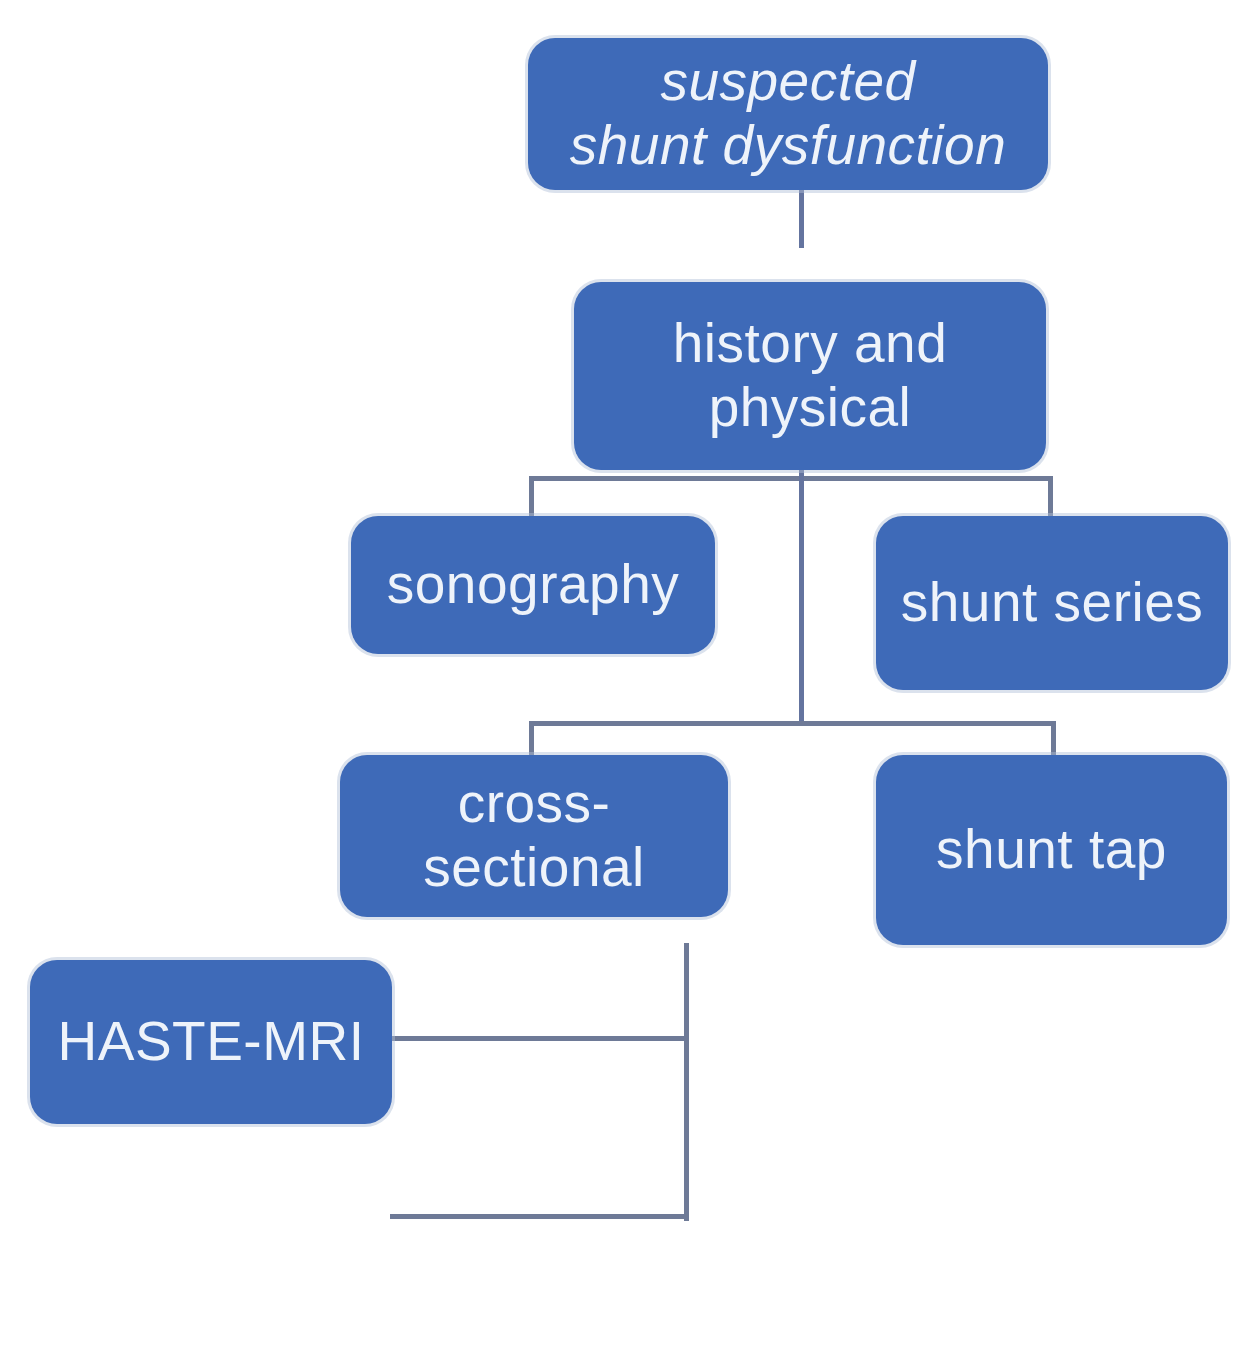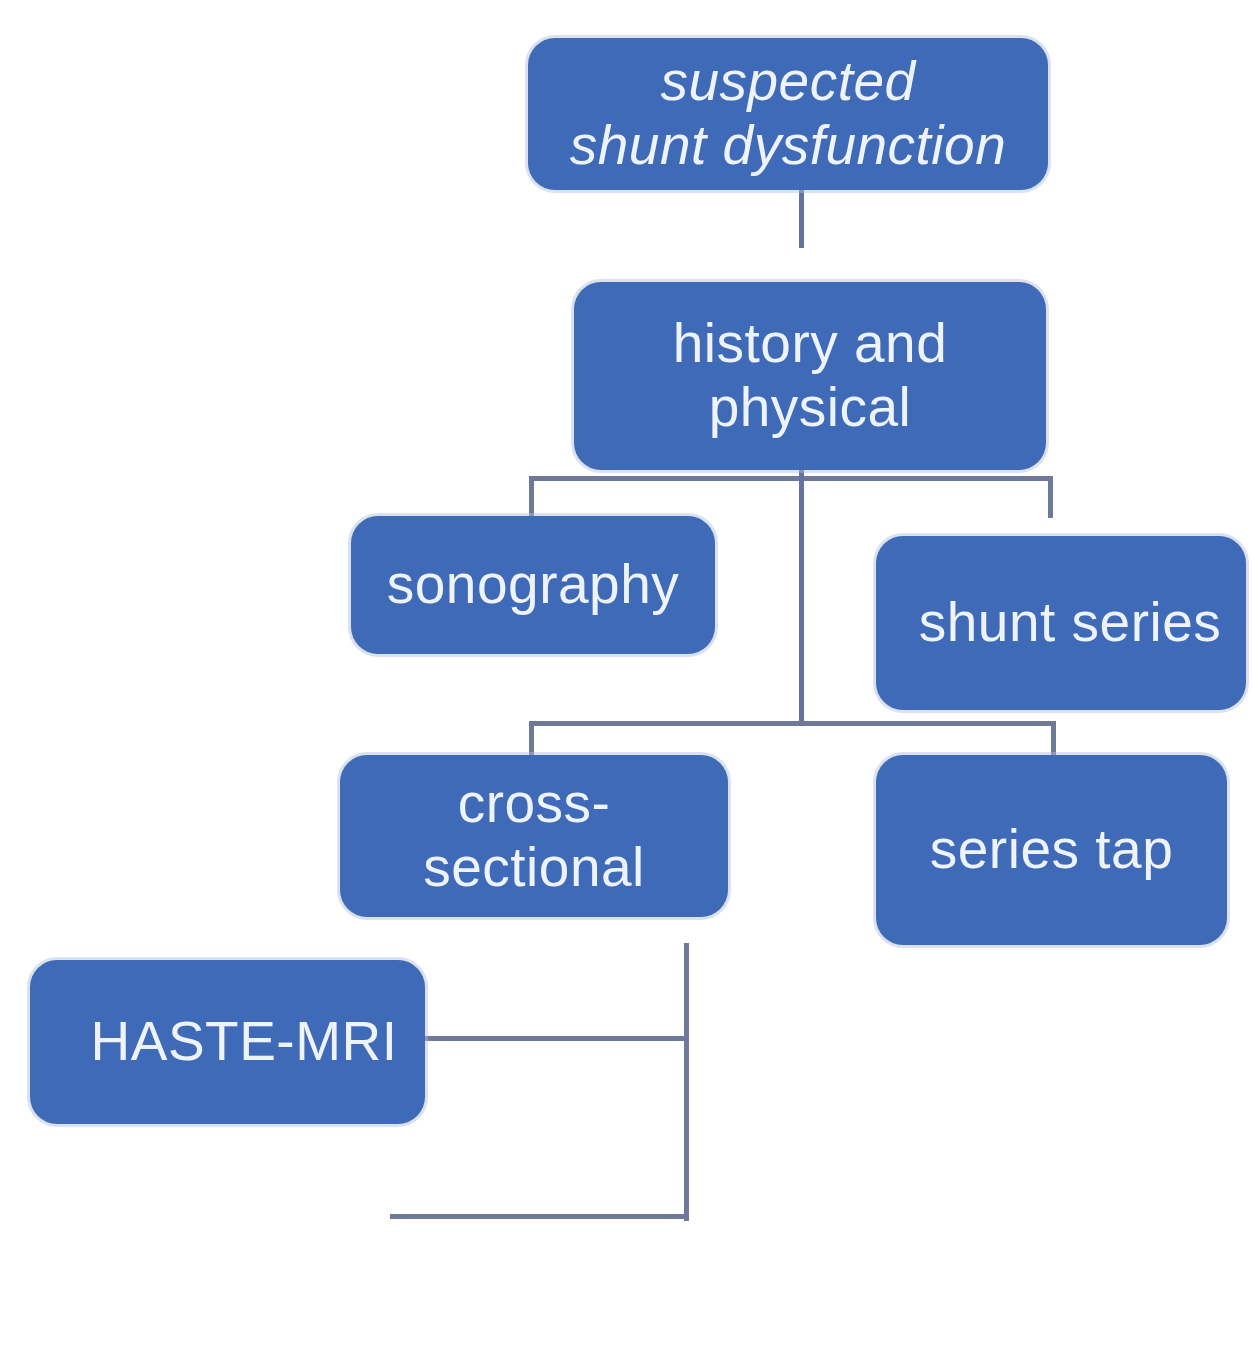--- a/index.html
+++ b/index.html
@@ -45,23 +45,23 @@
   <div class="hline" style="left:390px;top:1214px;width:299px;height:5px;"></div>
 
   <div class="node" style="left:528px;top:38px;width:520px;height:152px;font-style:italic;">suspected
 shunt dysfunction</div>
 
   <div class="node" style="left:574px;top:246px;width:472px;height:188px;margin-top:36px;">history and
 physical</div>
 
   <div class="node" style="left:351px;top:516px;width:364px;height:138px;">sonography</div>
 
-  <div class="node" style="left:876px;top:536px;width:352px;height:174px;padding-left:18px;">shunt series</div>
+  <div class="node" style="left:876px;top:516px;width:352px;height:174px;">shunt series</div>
 
   <div class="node" style="left:340px;top:755px;width:388px;height:162px;">cross-
 sectional</div>
 
-  <div class="node" style="left:876px;top:755px;width:351px;height:190px;">series tap</div>
+  <div class="node" style="left:876px;top:755px;width:351px;height:190px;">shunt tap</div>
 
-  <div class="node" style="left:30px;top:960px;width:362px;height:164px;padding-left:33px;">HASTE-MRI</div>
+  <div class="node" style="left:30px;top:960px;width:362px;height:164px;">HASTE-MRI</div>
 
 
 </div>
 
 </body></html>

